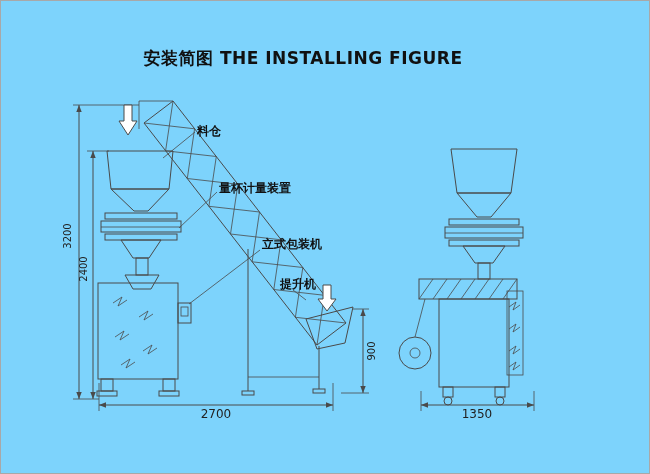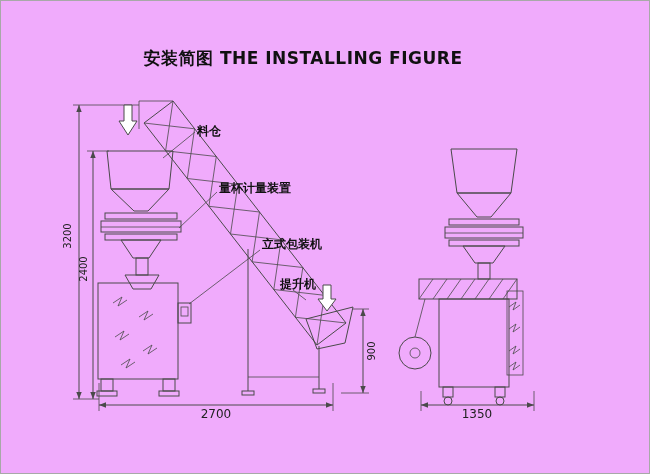--- a/index.html
+++ b/index.html
@@ -1,18 +1,18 @@
 <!DOCTYPE html>
 <html><head>
 <meta charset="utf-8">
 <style>
   html,body{margin:0;padding:0;background:#fff;}
   .page{
     width:650px;height:474px;position:relative;box-sizing:border-box;
-    background:#f0abfc;border:1px solid #a8a8a8;overflow:hidden;
+    background:#7dd3fc;border:1px solid #a8a8a8;overflow:hidden;
     font-family:"DejaVu Sans",sans-serif;
   }
   .title{
     position:absolute;top:46px;left:0;width:100%;text-align:center;
     font-size:17px;font-weight:bold;color:#111;letter-spacing:.5px;
     padding-right:44px;box-sizing:border-box;
   }
   svg{position:absolute;left:0;top:0;}
   .ln{stroke:#4a4a4a;fill:none;stroke-width:1;}
   .thin{stroke-width:.8;}

